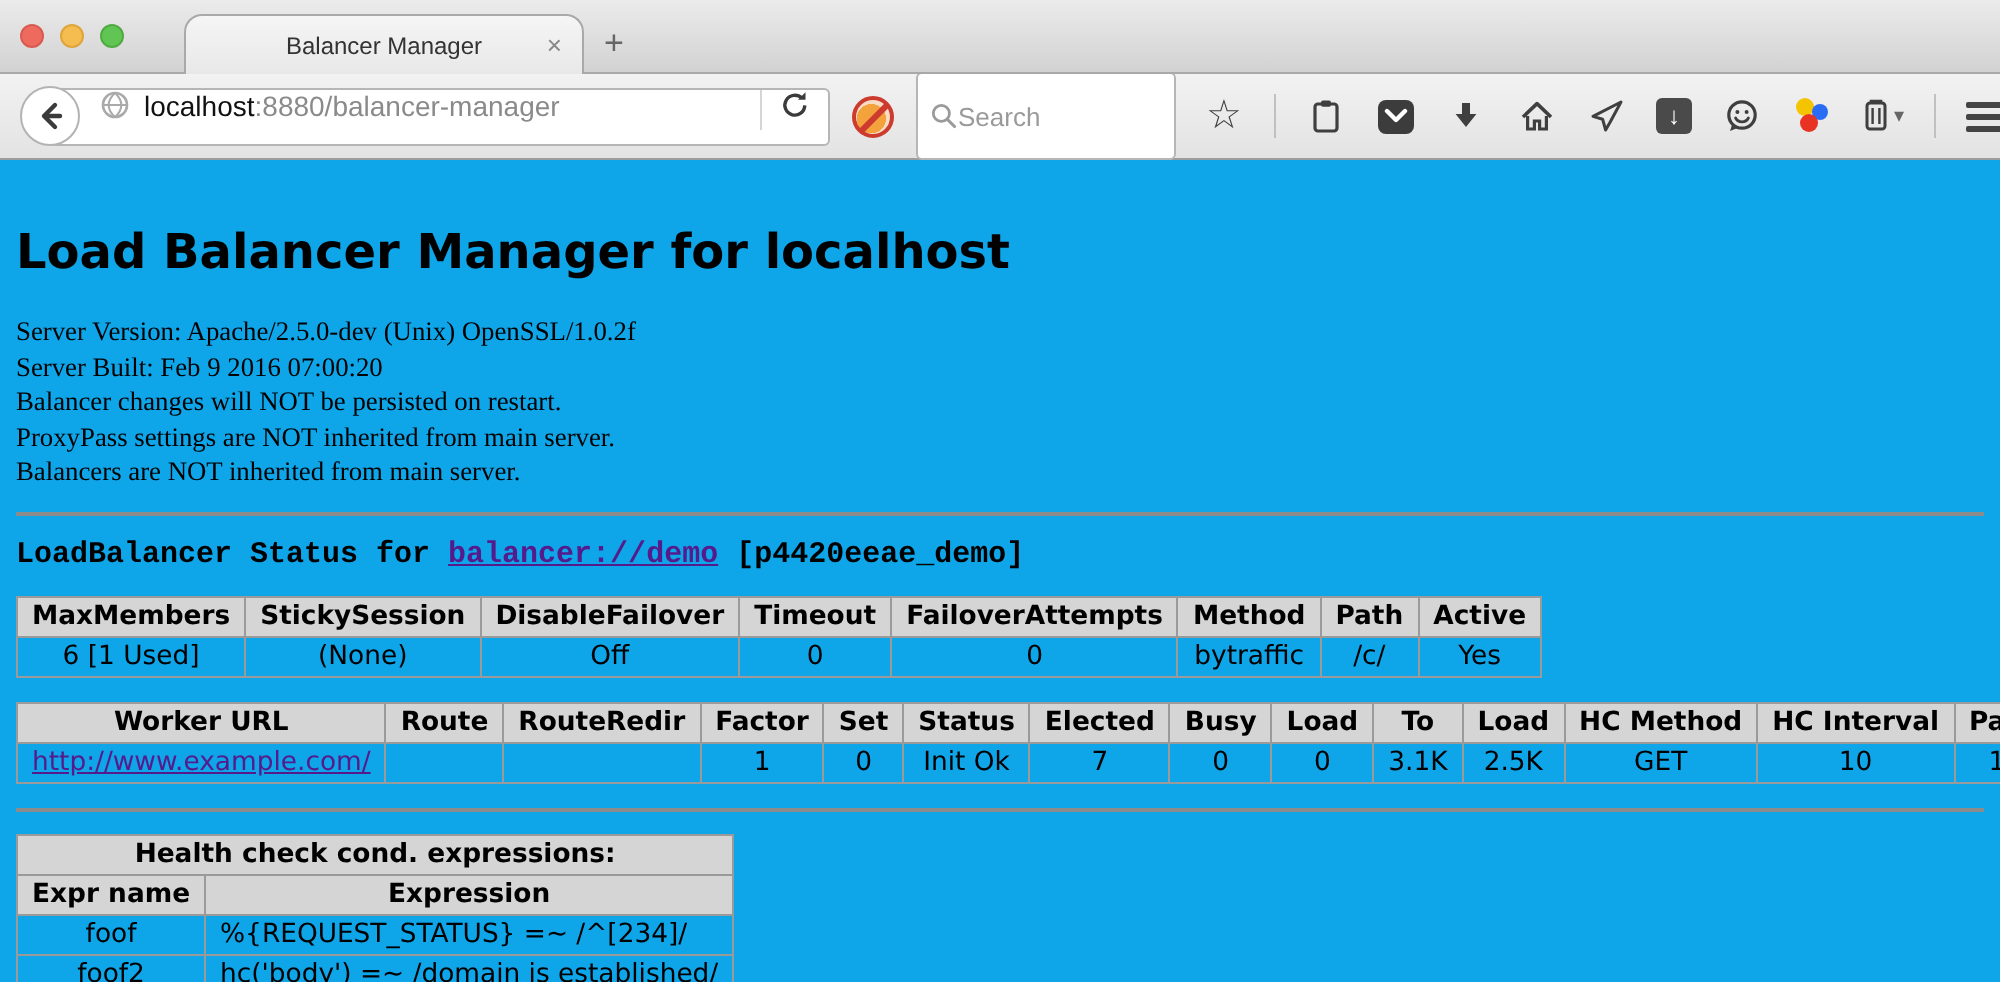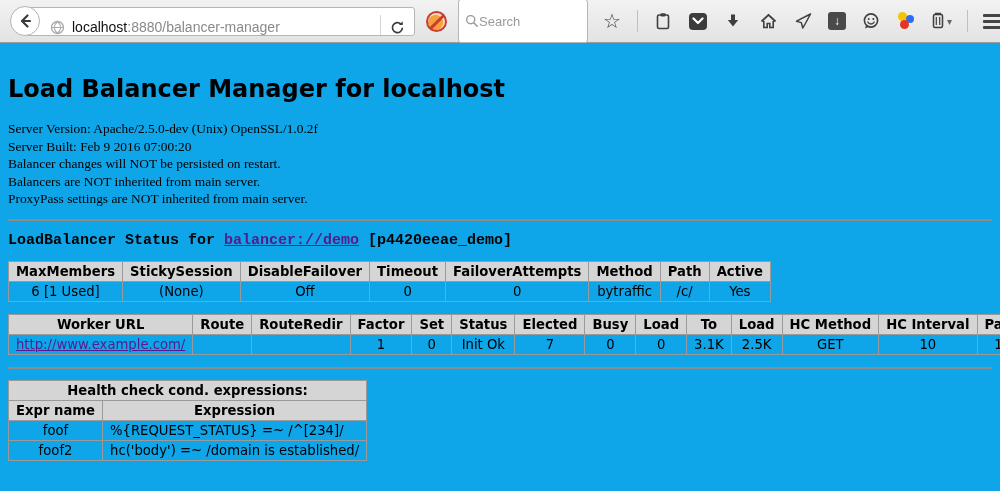--- a/index.html
+++ b/index.html
@@ -23,21 +23,21 @@
   .newtab { position:absolute; left:302px; bottom:4px; font-size:17px; color:#666;
             font-family:"Liberation Sans", sans-serif; }
 
   
   .navbar { height:43px; background:linear-gradient(#f2f2f2,#e3e3e3); border-bottom:1px solid #9c9c9c;
             display:flex; align-items:center; padding:0 10px; flex:none;
             font-family:"Liberation Sans", sans-serif; }
   .backbtn { width:30px; height:30px; border-radius:50%; background:#fff; border:1px solid #b3b3b3;
              display:flex; align-items:center; justify-content:center; z-index:2; flex:none; }
   .urlbar { width:390px; height:29px; background:#fff; border:1px solid #b6b6b6; border-radius:3px;
-            margin-left:-15px; padding-left:22px; display:flex; align-items:flex-end; flex:none; }
+            margin-left:-15px; padding-left:22px; display:flex; align-items:flex-start; flex:none; }
   .urlbar .globe { margin:0 7px 0 2px; display:flex; }
   .urltext { font-size:14px; color:#8a8a8a; white-space:nowrap; }
   .urltext .host { color:#111; }
   .url-divider { width:1px; height:20px; background:#d5d5d5; margin-left:auto; }
   .reload { padding:0 9px; display:flex; }
   .blockicon { width:21px; height:21px; border-radius:50%; border:2px solid #cc3b2e;
                background:radial-gradient(circle at 45% 55%, #f3a23c 55%, #f8dcc6 56%);
                position:relative; margin:0 11px; flex:none; }
   .blockicon::after { content:""; position:absolute; left:-1px; top:8px; width:19px; height:2.5px;
                       background:#cc3b2e; transform:rotate(-45deg); }
@@ -75,20 +75,32 @@
            white-space:nowrap; }
   th { background:#d5d5d5; font-weight:bold; }
   td.left, th.left-head { text-align:left; }
   .mono-note { white-space:nowrap; }
 </style>
 </head>
 <body>
 
 <div class="browser">
 
+  <div class="tabbar">
+    <div class="traffic">
+      <span class="light red"></span>
+      <span class="light yellow"></span>
+      <span class="light green"></span>
+    </div>
+    <div class="tab">
+      <span>Balancer Manager</span>
+      <span class="close">×</span>
+    </div>
+    <span class="newtab">+</span>
+  </div>
 
   <div class="navbar">
     <div class="backbtn">
       <svg width="16" height="16" viewBox="0 0 16 16">
           <path d="M10.5 2.5L5 8l5.5 5.5" fill="none" stroke="#3b3b3b" stroke-width="2.2" stroke-linecap="round" stroke-linejoin="round"></path>
           <path d="M5.4 8H13" stroke="#3b3b3b" stroke-width="2.2" stroke-linecap="round"></path>
         </svg>
     </div>
     <div class="urlbar">
       <span class="globe">
@@ -179,22 +191,22 @@
 
     </div>
   </div>
 
   <div class="content">
     <h1>Load Balancer Manager for localhost</h1>
 
     <div class="infoline">Server Version: Apache/2.5.0-dev (Unix) OpenSSL/1.0.2f</div>
     <div class="infoline">Server Built: Feb 9 2016 07:00:20</div>
     <div class="infoline">Balancer changes will NOT be persisted on restart.</div>
+    <div class="infoline">ProxyPass settings are NOT inherited from main server.</div>
     <div class="infoline">Balancers are NOT inherited from main server.</div>
-    <div class="infoline">ProxyPass settings are NOT inherited from main server.</div>
 
     <hr class="rule">
 
     <h3><span>LoadBalancer Status for </span><a href="#" class="plink">balancer://demo</a><span> [p4420eeae_demo]</span></h3>
 
     <table>
       <tbody>
           <tr>
         <th>MaxMembers</th>
         <th>StickySession</th>

